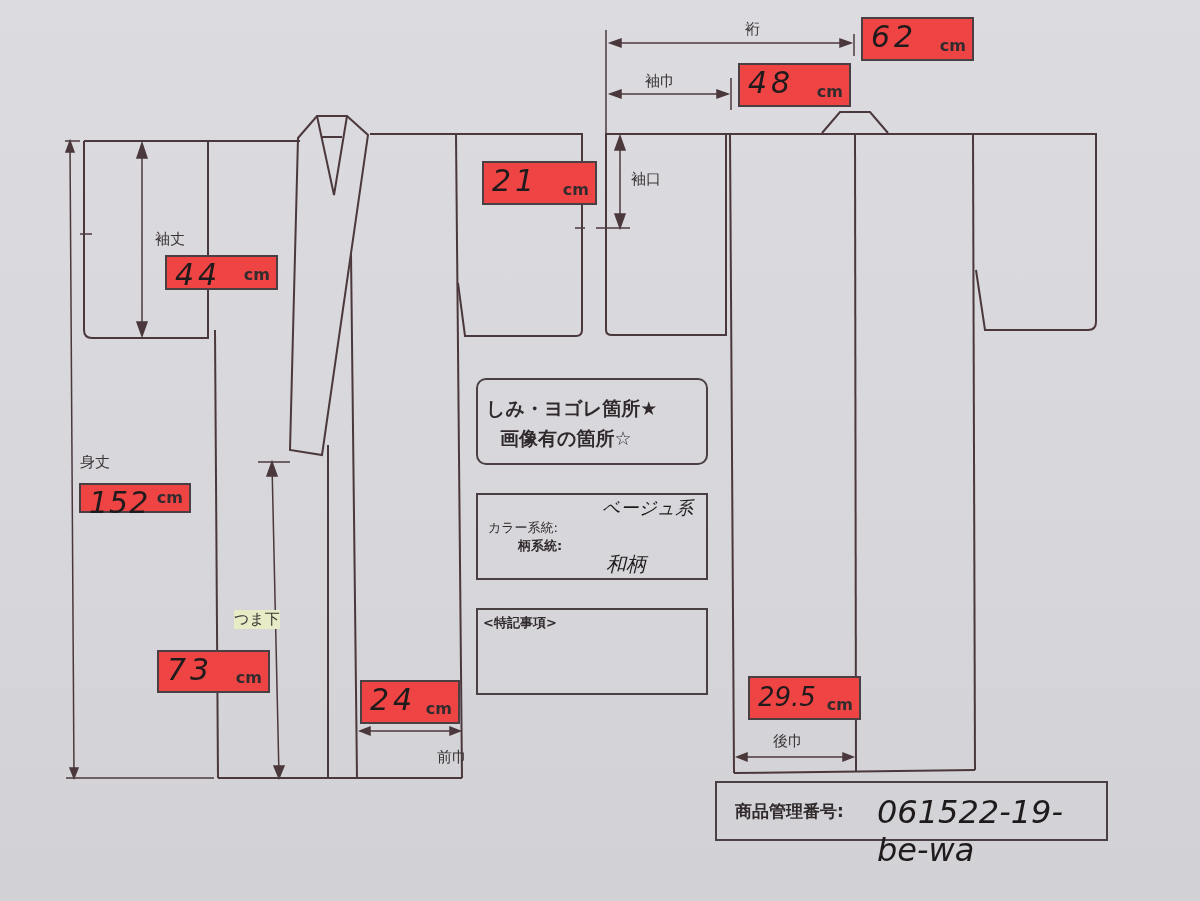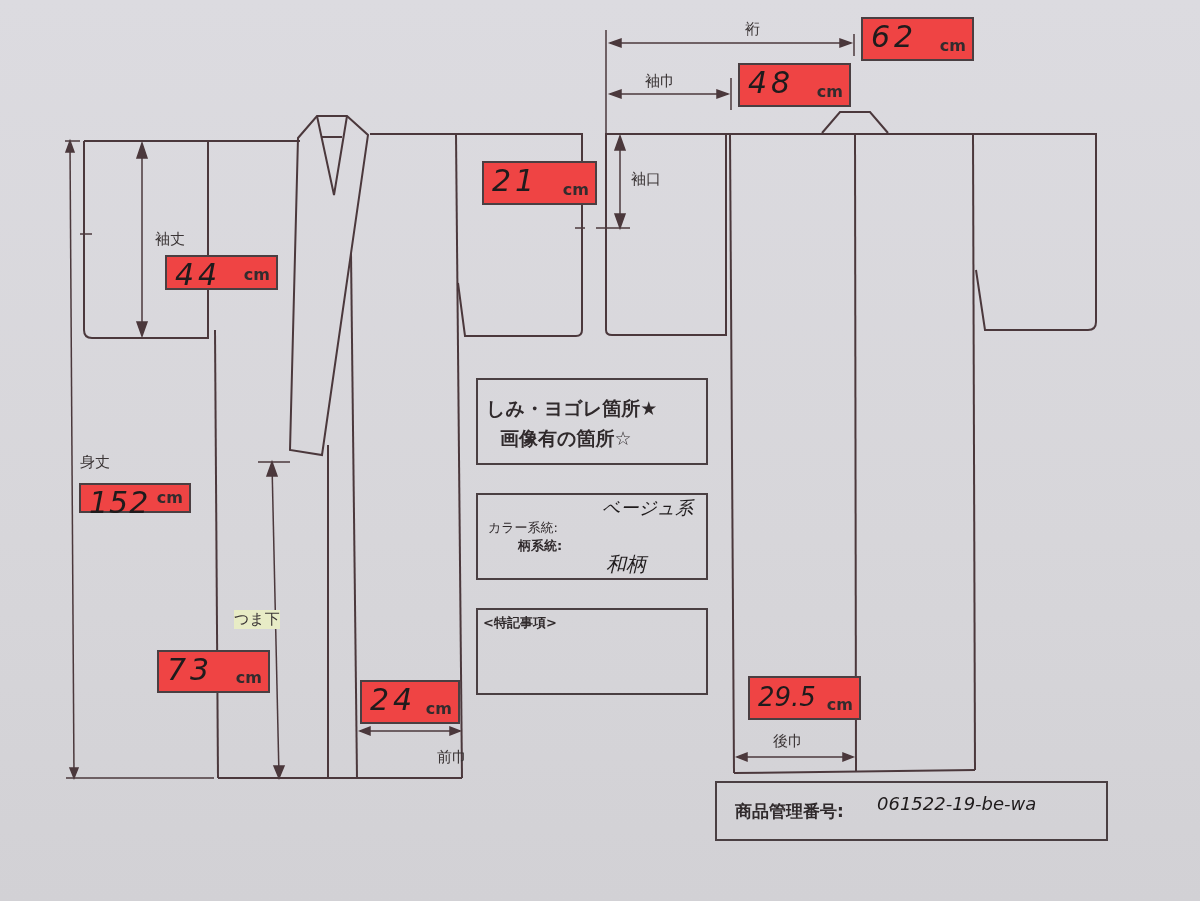--- a/index.html
+++ b/index.html
@@ -138,33 +138,33 @@
 </div>
 <div class="box" style="left:360px;top:680px;width:100px;height:44px;">
   <span class="val hand">24</span>
   <span class="unit">cm</span>
 </div>
 <div class="box" style="left:740px;top:676px;width:113px;height:44px;margin-left:8px;">
   <span class="val hand" style="font-size:26px;letter-spacing:0;top:4px;">29.5</span>
   <span class="unit">cm</span>
 </div>
 
-<div class="note" style="left:476px;top:378px;width:232px;height:87px;">
+<div class="note" style="left:476px;top:378px;width:232px;height:87px;border-radius:10px;">
   <div class="bold" style="position:absolute;left:8px;top:16px;">しみ・ヨゴレ箇所★</div>
   <div class="bold" style="position:absolute;left:22px;top:46px;">画像有の箇所☆</div>
 </div>
 
 <div class="note" style="left:476px;top:493px;width:232px;height:87px;">
   <div style="position:absolute;left:10px;top:24px;font-size:13px;font-weight:normal;color:#302a2c;">カラー系統:</div>
   <div style="position:absolute;left:40px;top:42px;font-size:13px;font-weight:bold;color:#302a2c;">柄系統:</div>
   <div class="hand" style="position:absolute;left:124px;top:2px;font-size:18px;width:100px;line-height:22px;">ベージュ系</div>
   <div class="hand" style="position:absolute;left:128px;top:56px;font-size:20px;">和柄</div>
 </div>
 
 <div class="note" style="left:476px;top:608px;width:232px;height:87px;">
   <div style="position:absolute;left:5px;top:4px;font-size:13px;font-weight:bold;color:#302a2c;">&lt;特記事項&gt;</div>
   <div></div>
 </div>
 
 <div class="note" style="left:715px;top:781px;width:393px;height:60px;">
   <div style="position:absolute;left:18px;top:17px;font-size:17px;font-weight:bold;color:#302a2c;">商品管理番号:</div>
-  <div class="hand" style="position:absolute;left:160px;top:10px;font-size:18px;">061522-19-be-wa</div>
+  <div class="hand" style="position:absolute;left:160px;top:10px;font-size:32px;">061522-19-be-wa</div>
 </div>
 
 </body></html>

